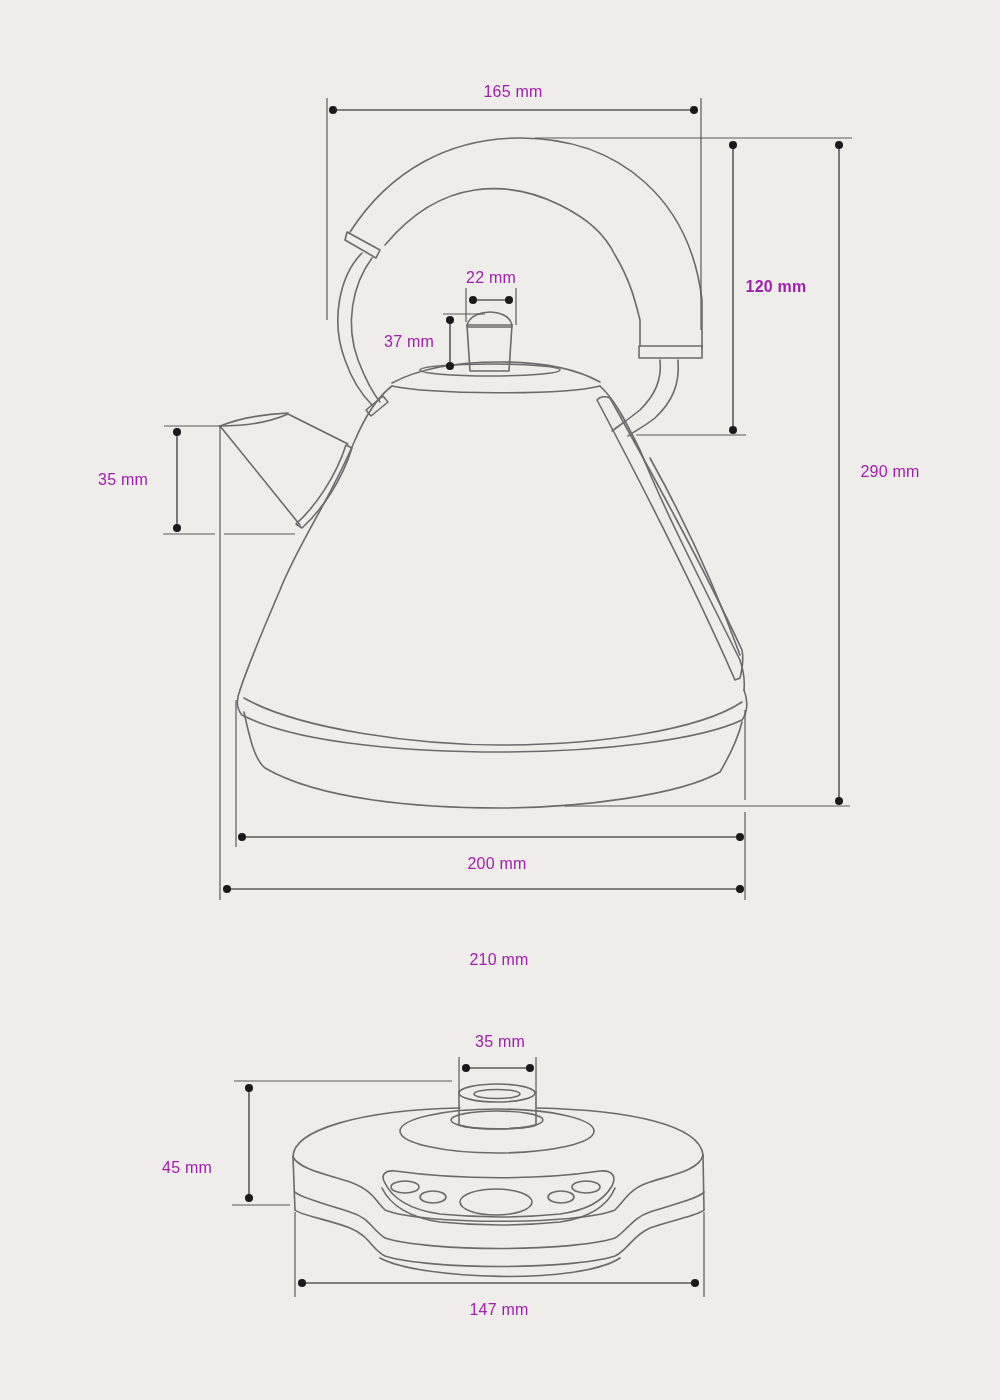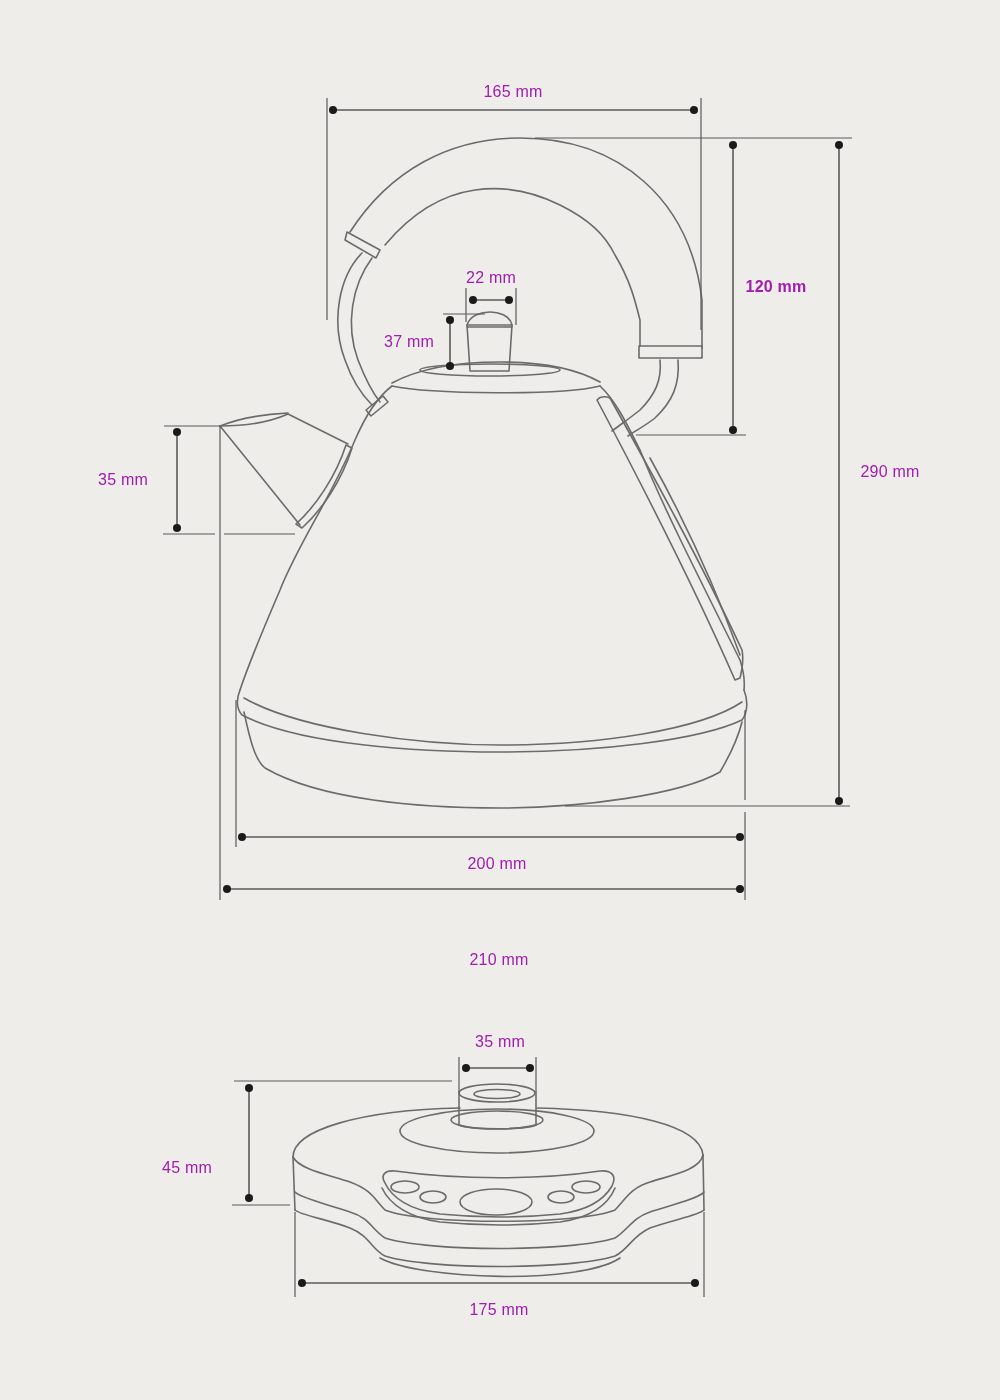--- a/index.html
+++ b/index.html
@@ -188,13 +188,13 @@
 <div class="label" style="left:776px; top:287px;font-weight:bold;">120 mm</div>
 <div class="label" style="left:890px; top:472px;">290 mm</div>
 <div class="label" style="left:491px; top:278px;text-align:right;">22 mm</div>
 <div class="label" style="left:409px; top:342px;">37 mm</div>
 <div class="label" style="left:123px; top:480px;">35 mm</div>
 <div class="label" style="left:497px; top:864px;">200 mm</div>
 <div class="label" style="left:499px; top:916px;margin-top:44px;">210 mm</div>
 
 <div class="label" style="left:500px; top:1042px;">35 mm</div>
 <div class="label" style="left:187px; top:1140px;margin-top:28px;">45 mm</div>
-<div class="label" style="left:499px; top:1310px;">175 mm</div>
+<div class="label" style="left:499px; top:1310px;">147 mm</div>
 
 </body></html>

